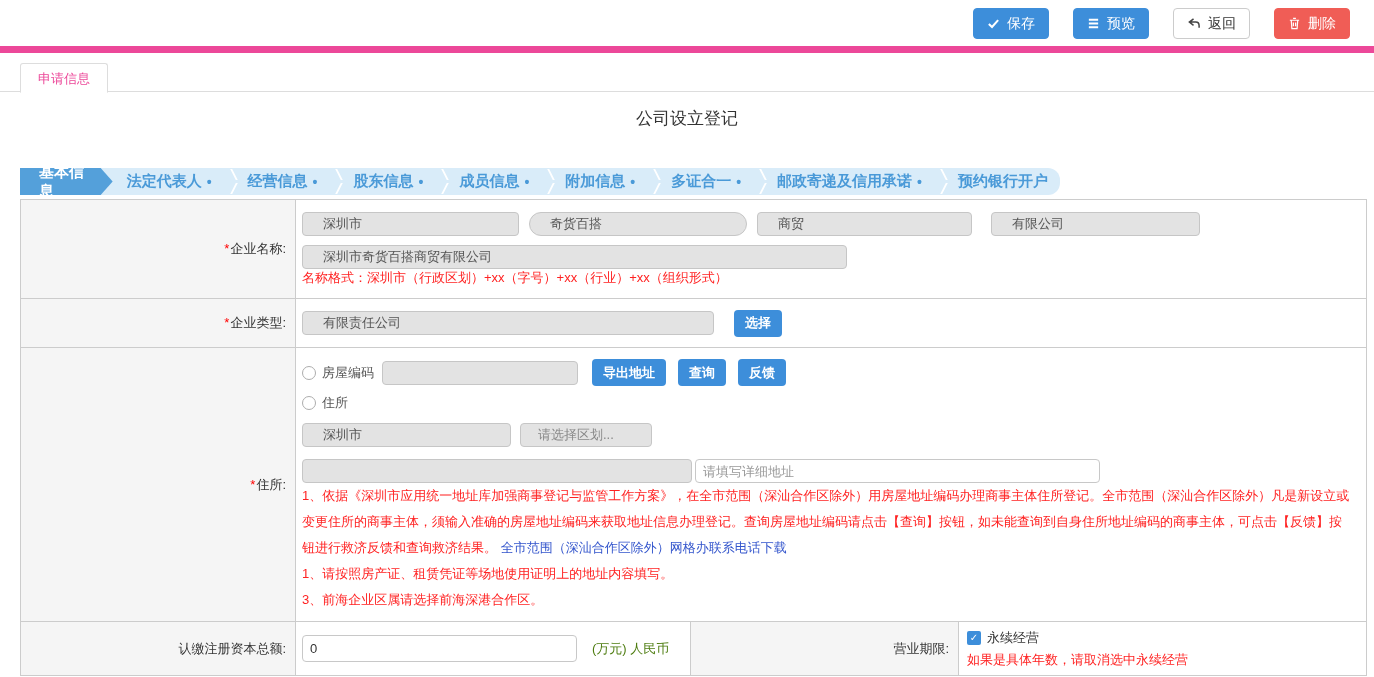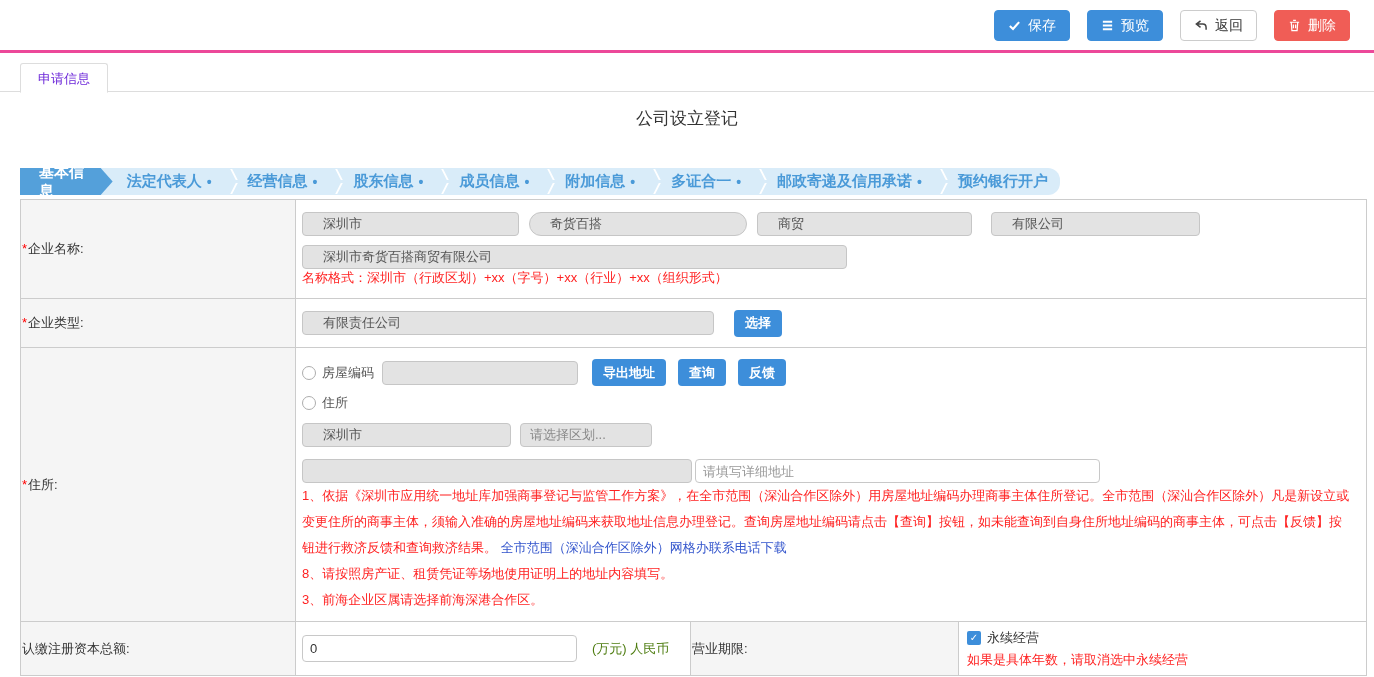--- a/index.html
+++ b/index.html
@@ -12,62 +12,62 @@
     --step-text:#4a9ad8;
   }
   *{box-sizing:border-box;}
   html,body{margin:0;padding:0;}
   body{
     width:1374px;height:677px;overflow:hidden;background:#fff;color:#333;
     font-family:"Liberation Sans","DejaVu Sans",sans-serif;font-size:13px;
   }
   
   .toolbar{height:53px;display:flex;align-items:center;justify-content:flex-end;
-    gap:17px;padding-right:24px;border-bottom:3px solid #ec4899;}
+    gap:24px;padding-right:24px;border-bottom:7px solid #ec4899;}
   .btn{display:inline-flex;align-items:center;gap:7px;font-size:14px;height:31px;
     padding:0 13px;border-radius:4px;border:1px solid transparent;cursor:pointer;
     font-family:inherit;line-height:1;}
   .btn-blue{background:var(--primary-blue);color:#fff;border-color:var(--primary-blue);}
   .btn-white{background:#fff;color:#333;border-color:#ccc;}
   .btn-red{background:var(--danger-red);color:#fff;border-color:var(--danger-red);}
   .btn svg{display:block;}
   
   .tabbar{margin-top:9px;padding-left:20px;border-bottom:1px solid #ddd;height:30px;}
   .tab{display:inline-block;height:30px;line-height:29px;padding:0 17px;
     background:#fff;border:1px solid #ddd;border-bottom:1px solid #fff;
-    border-radius:3px 3px 0 0;font-size:13px;color:#6d28d9;position:relative;top:1px;cursor:pointer;}
+    border-radius:3px 3px 0 0;font-size:13px;color:#ec4899;position:relative;top:1px;cursor:pointer;}
   
   .page-title{text-align:center;font-size:17px;color:#333;margin-top:15px;height:22px;}
   
   .steps{margin:39px 0 0 20px;width:1040px;height:27px;background:var(--step-bar-bg);
     border-radius:12px;display:flex;align-items:stretch;font-size:15px;font-weight:bold;}
   .step{display:flex;align-items:center;color:var(--step-text);padding:0 12px;
     white-space:nowrap;cursor:pointer;}
   .step .dot{font-style:normal;margin-left:5px;font-size:14px;}
   .step-active{background:var(--step-active);color:#fff;padding:0 25px 0 19px;
     clip-path:polygon(0 0,calc(100% - 12px) 0,100% 50%,calc(100% - 12px) 100%,0 100%);
     margin-right:2px;cursor:pointer;display:flex;align-items:center;}
   .chev{width:12px;position:relative;flex:none;}
   .chev::before{content:"";position:absolute;left:2px;top:1px;width:7px;height:11px;
     border-right:2px solid #fff;transform:skewX(27deg);}
   .chev::after{content:"";position:absolute;left:2px;bottom:1px;width:7px;height:11px;
     border-right:2px solid #fff;transform:skewX(-27deg);}
   
   table.form{width:1347px;margin:4px 0 0 20px;border-collapse:collapse;table-layout:fixed;}
   table.form td{border:1px solid #ccc;vertical-align:middle;font-size:13px;}
-  td.lbl{background:#f5f5f5;text-align:left;padding-right:9px;color:#333;}
+  td.lbl{background:#f5f5f5;text-align:right;padding-right:9px;color:#333;}
   .req{color:#f00;margin-right:1px;}
   td.cnt{padding:8px 10px 8px 6px;background:#fff;}
   
   .inp{height:24px;border:1px solid #c8c8c8;border-radius:4px;padding:0 7px;
     font-size:13px;font-family:inherit;color:#333;background:#fff;}
   .inp-dis{background:#e3e3e3;color:#555;border-color:#c6c6c6;padding-left:20px;}
   .inp::placeholder{color:#999;}
   .selbox{height:24px;border:1px solid #c6c6c6;border-radius:4px;background:#e3e3e3;
-    color:#888;display:inline-flex;align-items:center;padding:0 9px;}
+    color:#888;display:inline-flex;align-items:center;padding:0 17px;}
   .row-flex{display:flex;align-items:center;}
   .btn-sm{background:var(--primary-blue);color:#fff;border:none;border-radius:4px;
     height:27px;padding:0 11px;font-size:13px;font-family:inherit;font-weight:bold;cursor:pointer;}
   
   .radio{width:14px;height:14px;border:1px solid #adadad;border-radius:50%;
     background:#fff;display:inline-block;flex:none;cursor:pointer;}
   .checkbox{width:14px;height:14px;border-radius:2px;background:var(--primary-blue);
     display:inline-flex;align-items:center;justify-content:center;flex:none;cursor:pointer;}
   .checkbox::after{content:"✓";color:#fff;font-size:10px;font-weight:bold;line-height:1;}
   .radio-label{color:#555;margin-left:6px;}
@@ -226,21 +226,21 @@
         <input class="inp inp-dis" style="width: 209px;" value="深圳市">
         <span class="selbox" style="width:132px;margin-left:9px">请选择区划...</span>
       </div>
       <div class="row-flex" style="margin-top:12px">
         <input class="inp inp-dis" style="width: 390px;" value="">
         <input class="inp" style="width: 405px; margin-left: 3px;" placeholder="请填写详细地址">
       </div>
       <div class="addr-notes">
         <span>1、依据《深圳市应用统一地址库加强商事登记与监管工作方案》，在全市范围（深汕合作区除外）用房屋地址编码办理商事主体住所登记。全市范围（深汕合作区除外）凡是新设立或变更住所的商事主体，须输入准确的房屋地址编码来获取地址信息办理登记。查询房屋地址编码请点击【查询】按钮，如未能查询到自身住所地址编码的商事主体，可点击【反馈】按钮进行救济反馈和查询救济结果。</span>
         <a>全市范围（深汕合作区除外）网格办联系电话下载</a>
-        <span class="note-line">8、请按照房产证、租赁凭证等场地使用证明上的地址内容填写。</span>
+        <span class="note-line">1、请按照房产证、租赁凭证等场地使用证明上的地址内容填写。</span>
         <span class="note-line">3、前海企业区属请选择前海深港合作区。</span>
       </div>
     </td>
   </tr>
 
   <tr style="height:54px">
     <td class="lbl">
       <span>认缴注册资本总额:</span>
     </td>
     <td class="cnt">

